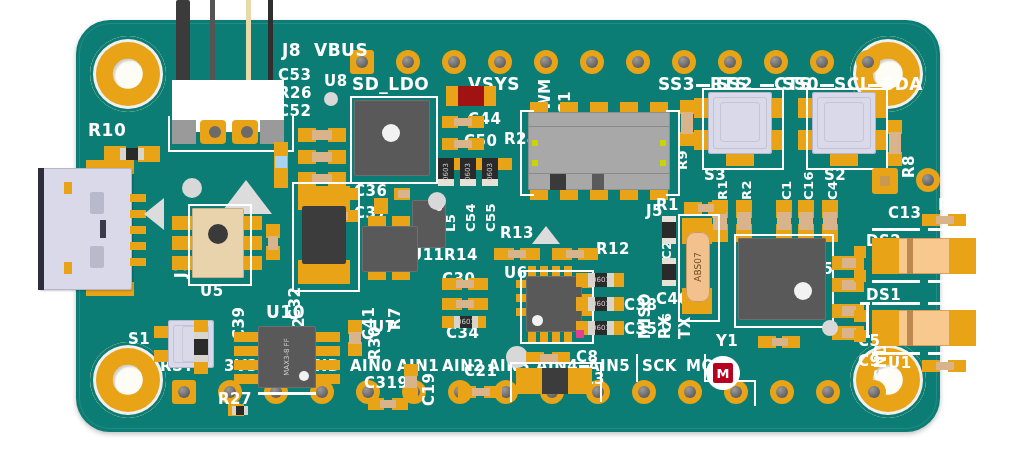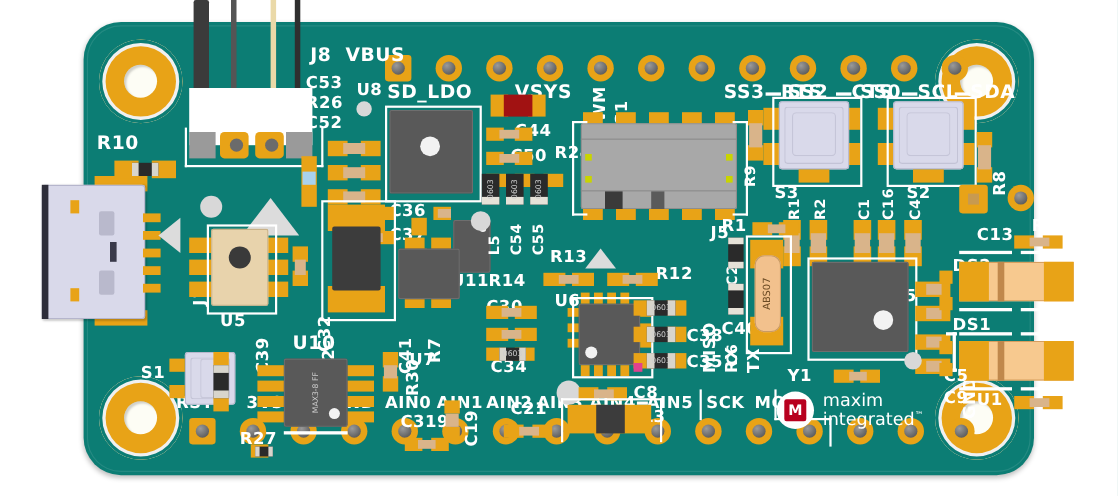--- a/index.html
+++ b/index.html
@@ -634,22 +634,16 @@
     <div class="pad" style="left:778px;top:310px;width:12px;height:12px;"></div>
 
     <div class="pad" style="left:796px;top:148px;width:26px;height:26px;border-radius:3px;"></div>
     <div style="position:absolute;left:804px;top:156px;width:10px;height:10px;background:#c79a50;"></div>
     <div class="th" style="left:840px;top:148px;"></div>
 
     <div class="logo" style="left:630px;top:336px;">
       <div class="mark">
         <div class="m">M</div>
       </div>
-      <div class="txt">
-        <div>maxim</div>
-        <div>
-          <span>integrated</span><small>™</small>
-        </div>
-      </div>
     </div>
 
   </div>
 </div>
 
 </body></html>

